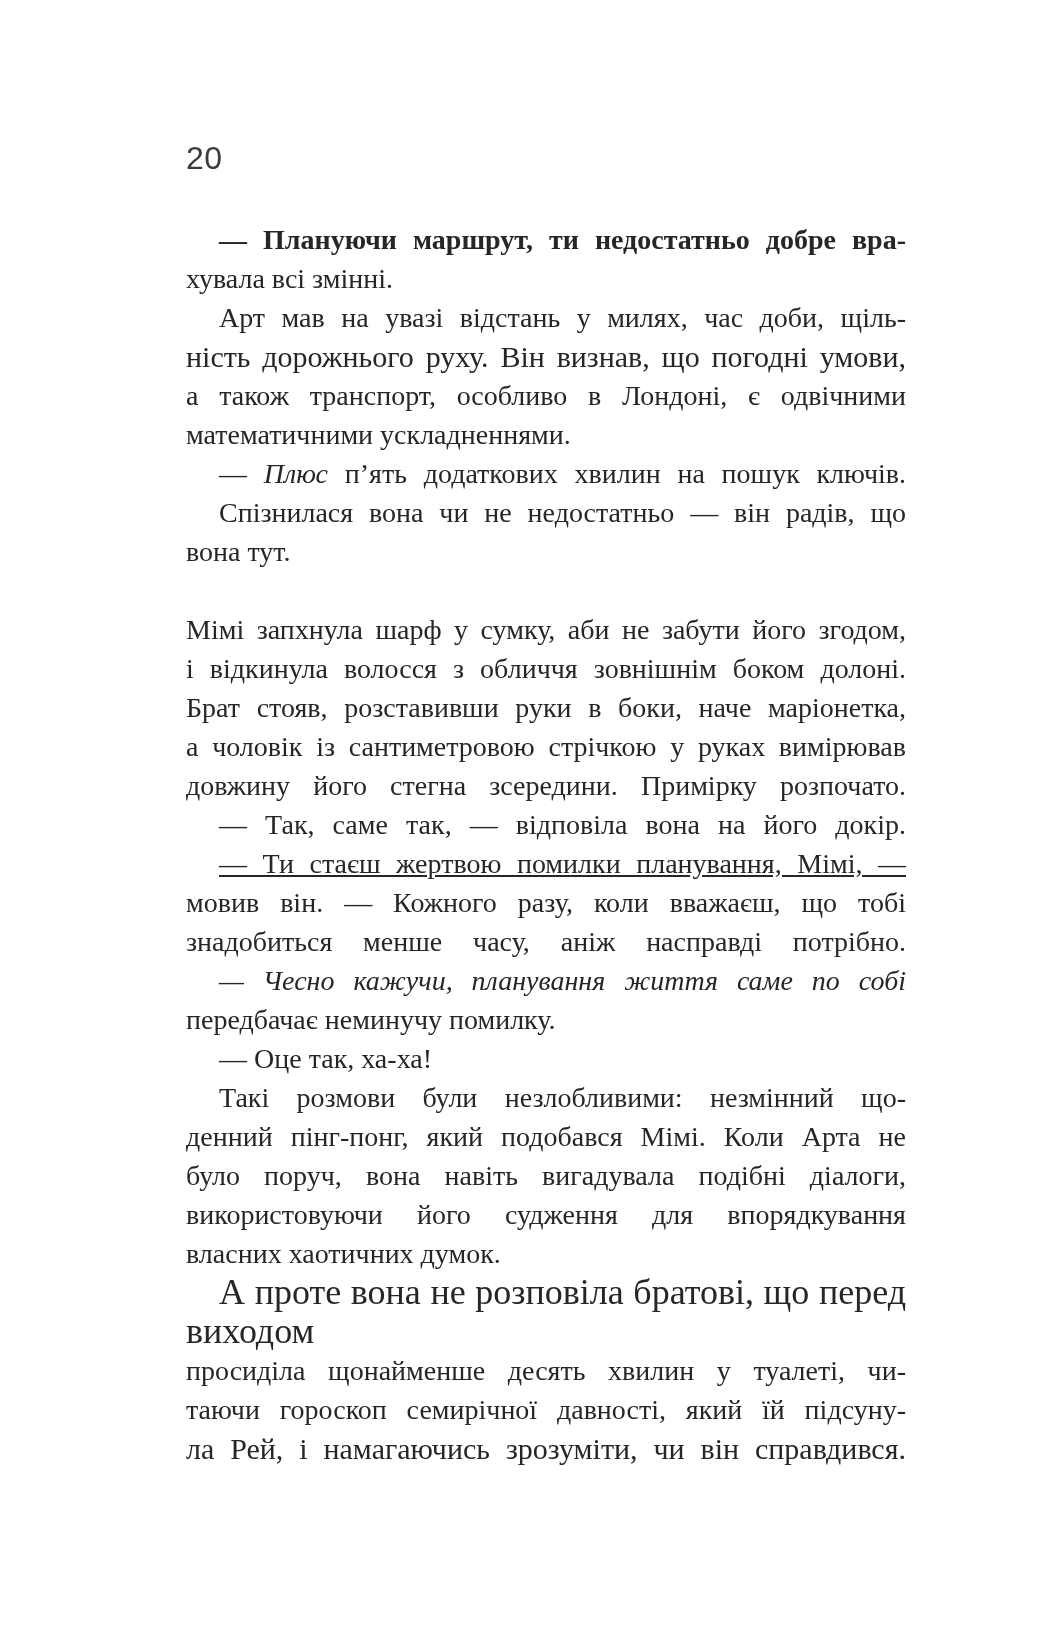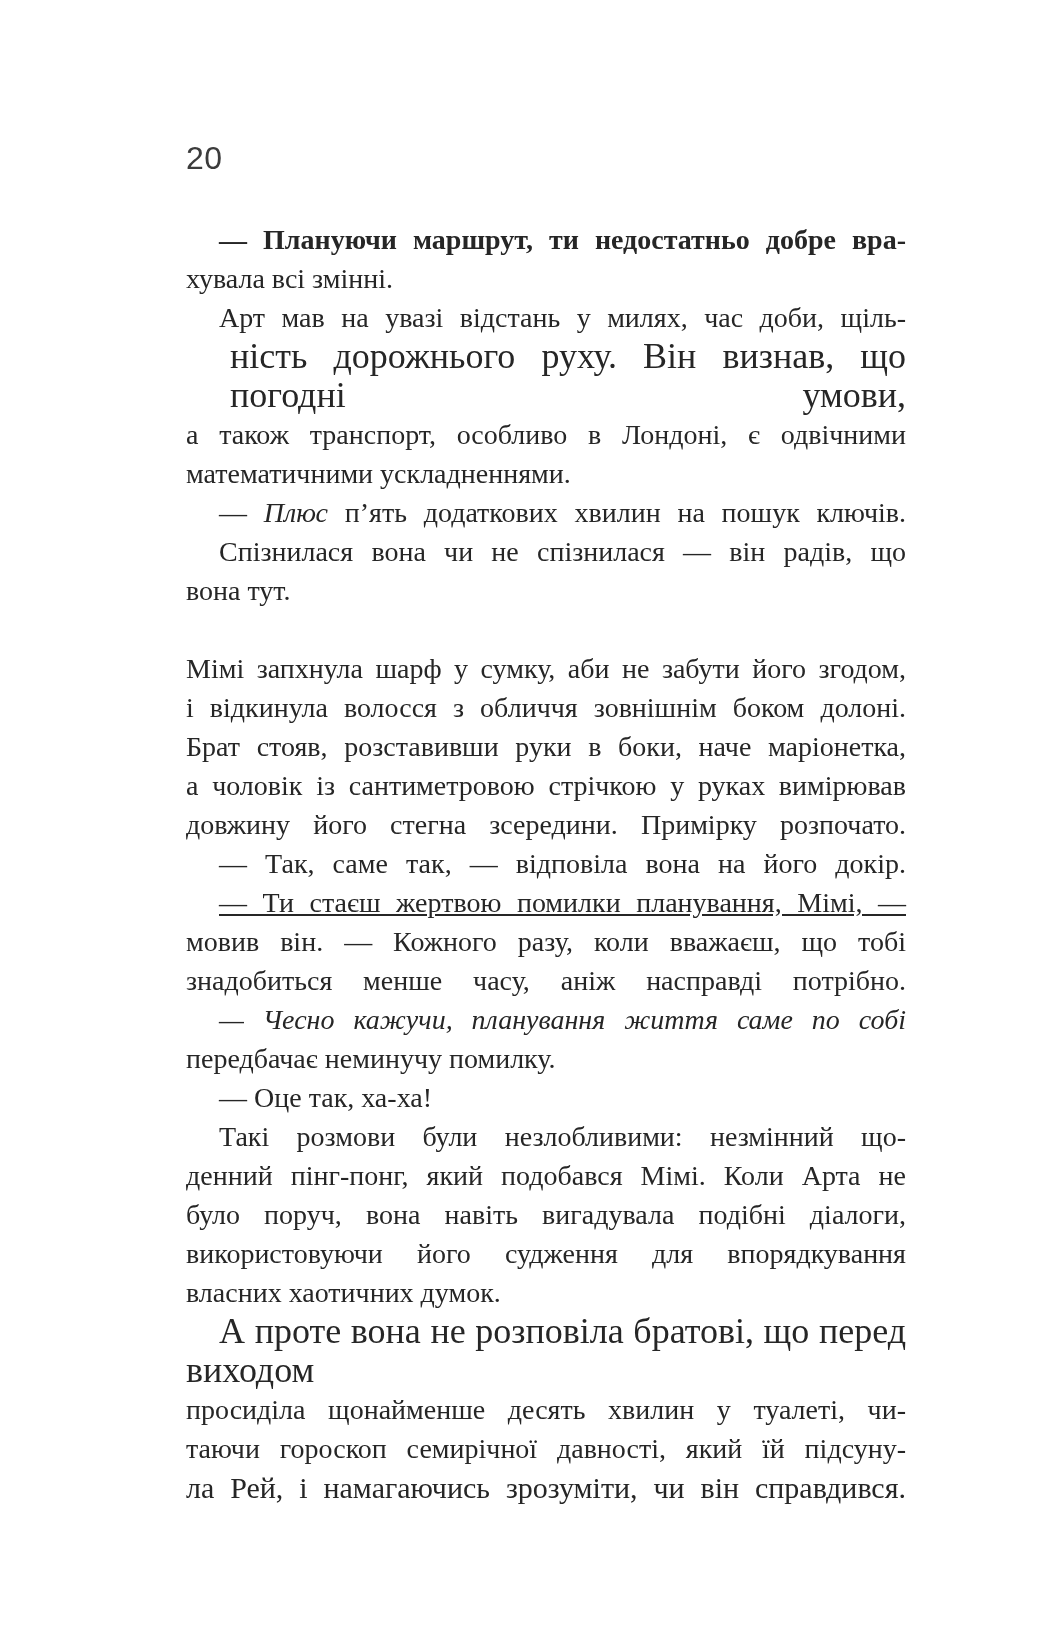--- a/index.html
+++ b/index.html
@@ -50,31 +50,31 @@
 
   <div class="textblock">
 
     <div class="p ind">
       <div class="tline first" style="font-size: 28px; font-weight: bold;">— Плануючи маршрут, ти недостатньо добре вра-</div>
       <div class="tline end" style="font-size: 28px;">хувала всі змінні.</div>
     </div>
 
     <div class="p ind">
       <div class="tline first" style="font-size: 28px;">Арт мав на увазі відстань у милях, час доби, щіль-</div>
-      <div class="tline" style="font-size: 36px; margin-left: 44px;">ність дорожнього руху. Він визнав, що погодні умови,</div>
+      <div class="tline" style="font-size: 30px;">ність дорожнього руху. Він визнав, що погодні умови,</div>
       <div class="tline" style="font-size: 28px;">а також транспорт, особливо в Лондоні, є одвічними</div>
       <div class="tline end" style="font-size: 28px;">математичними ускладненнями.</div>
     </div>
 
     <div class="p ind">
       <div class="tline first" style="font-size: 28px;"><span>— </span><em>Плюс</em><span> п’ять додаткових хвилин на пошук ключів.</span></div>
     </div>
 
     <div class="p ind">
-      <div class="tline first" style="font-size: 28px;">Спізнилася вона чи не спізнилася — він радів, що</div>
+      <div class="tline first" style="font-size: 28px;">Спізнилася вона чи не недостатньо — він радів, що</div>
       <div class="tline end" style="font-size: 28px;">вона тут.</div>
     </div>
 
     <div class="p sec-break">
       <div class="tline first" style="font-size: 28px;">Мімі запхнула шарф у сумку, аби не забути його згодом,</div>
       <div class="tline" style="font-size: 28px;">і відкинула волосся з обличчя зовнішнім боком долоні.</div>
       <div class="tline" style="font-size: 28px;">Брат стояв, розставивши руки в боки, наче маріонетка,</div>
       <div class="tline" style="font-size: 28px;">а чоловік із сантиметровою стрічкою у руках вимірював</div>
       <div class="tline" style="font-size: 28px;">довжину його стегна зсередини. Примірку розпочато.</div>
     </div>

